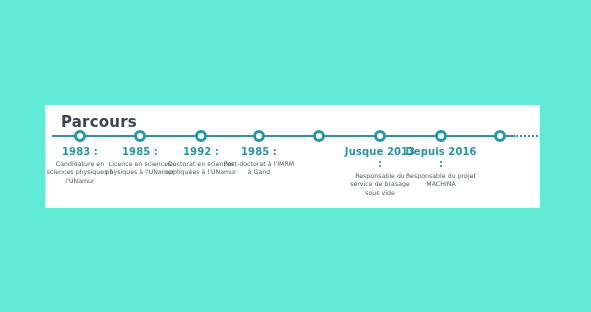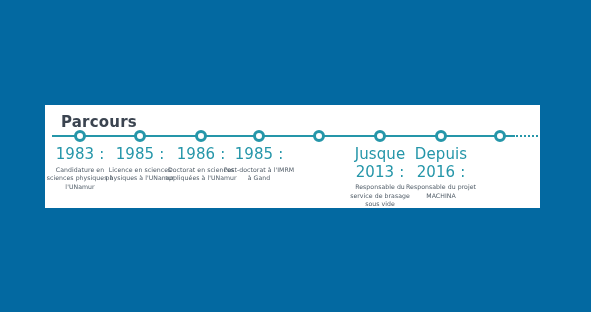--- a/index.html
+++ b/index.html
@@ -11,21 +11,21 @@
     height: 312px;
     background: #000000;
     font-family: "DejaVu Sans", "Liberation Sans", sans-serif;
     overflow: hidden;
   }
 
   #root {
     position: relative;
     width: 591px;
     height: 312px;
-    background: #0369a1;
+    background: #5eead4;
   }
 
   
   .card {
     position: absolute;
     left: 45px;
     top: 105px;
     width: 495px;
     height: 103px;
     background: #ffffff;
@@ -86,22 +86,22 @@
   .entry {
     position: absolute;
     top: 41px;
     width: 74px;
     margin-left: -37px;
     text-align: center;
     line-height: 1.18;
   }
 
   .entry-year {
-    font-size: 15px;
-    font-weight: normal;
+    font-size: 10px;
+    font-weight: bold;
     color: #2596a9;
     letter-spacing: 0.1px;
     margin-bottom: 2px;
   }
 
   .entry-desc {
     font-size: 6.2px;
     color: #4f5b66;
     letter-spacing: 0.05px;
     line-height: 1.38;
@@ -134,21 +134,21 @@
         <div class="entry-year">1983 :</div>
         <div class="entry-desc">Candidature en sciences physiques à l'UNamur</div>
       </div>
 
       <div class="entry" style="left:95px;">
         <div class="entry-year">1985 :</div>
         <div class="entry-desc">Licence en sciences physiques à l'UNamur</div>
       </div>
 
       <div class="entry" style="left:156px;">
-        <div class="entry-year">1986 :</div>
+        <div class="entry-year">1992 :</div>
         <div class="entry-desc">Doctorat en sciences appliquées à l'UNamur</div>
       </div>
 
       <div class="entry" style="left:214px;">
         <div class="entry-year">1985 :</div>
         <div class="entry-desc">Post-doctorat à l'IMRM à Gand</div>
       </div>
 
 
       <div class="entry" style="left:335px;">

